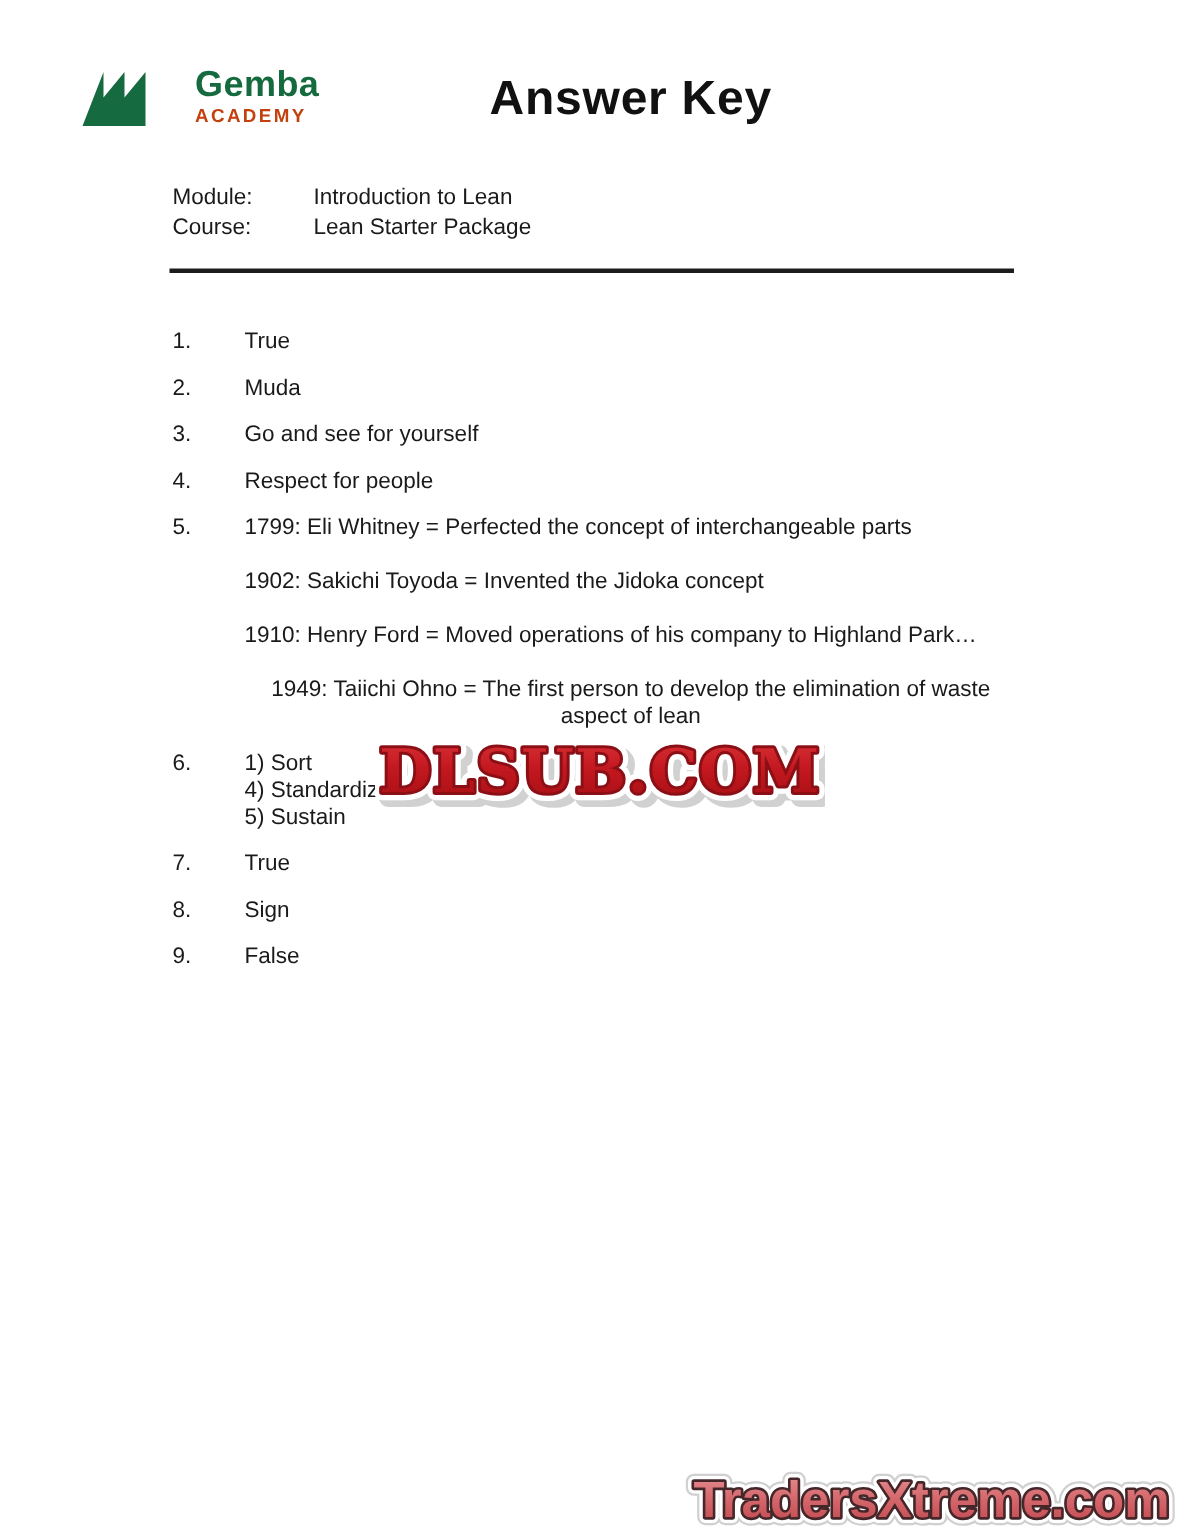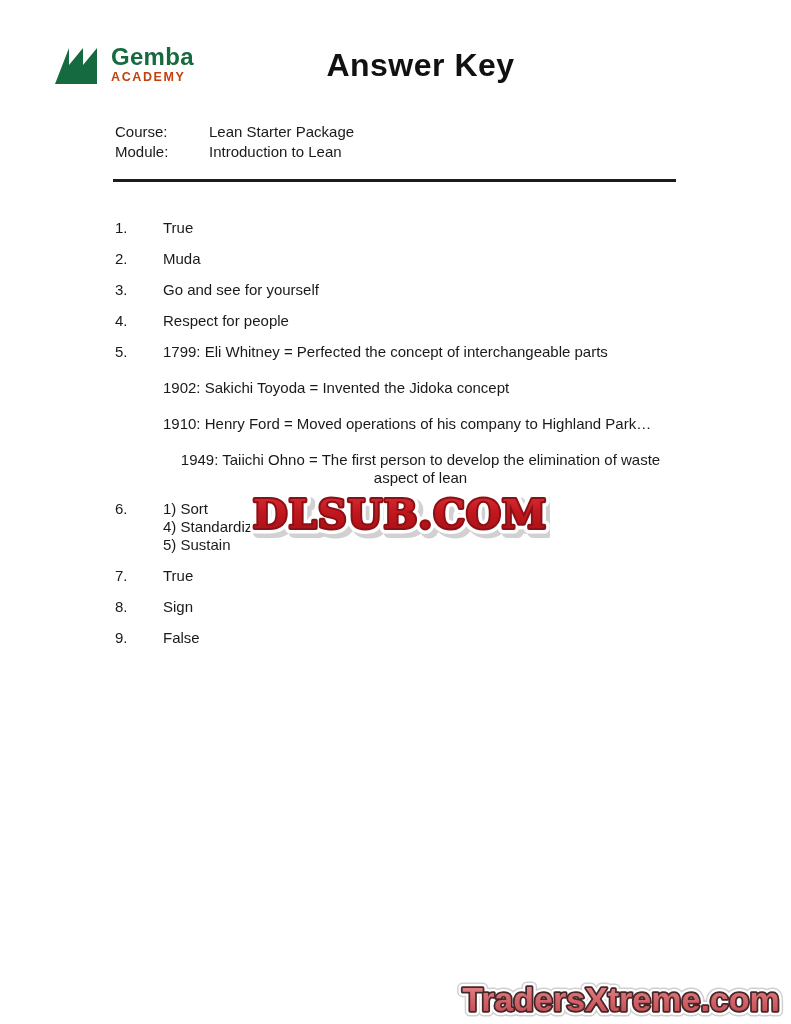--- a/index.html
+++ b/index.html
@@ -10,21 +10,21 @@
     color: #1a1a1a;
     position: relative;
     overflow: hidden;
   }
   .page { position: absolute; inset: 0; }
 
   
   .wm-tc4s { position: absolute; top: 0; right: 2px; }
 
   
-  .logo { position: absolute; left: 50px; top: 44px; display: flex; align-items: center; gap: 3px; }
+  .logo { position: absolute; left: 50px; top: 44px; display: flex; align-items: center; gap: 22px; }
   .logo-text { display: flex; flex-direction: column; line-height: 1; }
   .logo-name { font-size: 24px; font-weight: bold; color: #166a3f; letter-spacing: 0.3px; }
   .logo-sub  { font-size: 12.5px; font-weight: bold; color: #c2410c; letter-spacing: 1.6px; margin-top: 2px; }
 
   
   .title {
     position: absolute; left: 0; top: 47px; width: 100%;
     text-align: center; transform: translateX(25px);
     font-size: 32px; font-weight: bold; letter-spacing: 0.5px; color: #111;
   }
@@ -63,26 +63,26 @@
     <div class="logo-text">
       <span class="logo-name">Gemba</span>
       <span class="logo-sub">ACADEMY</span>
     </div>
   </div>
 
   <div class="title">Answer Key</div>
 
   <div class="meta">
     <div class="meta-row">
+      <span class="meta-label">Module:</span>
+      <span>Introduction to Lean</span>
+    </div>
+    <div class="meta-row">
       <span class="meta-label">Course:</span>
       <span>Lean Starter Package</span>
-    </div>
-    <div class="meta-row">
-      <span class="meta-label">Module:</span>
-      <span>Introduction to Lean</span>
     </div>
   </div>
 
   <div class="rule"></div>
 
   <div class="answers">
 
     <div class="item">
       <span class="num">1.</span>
       <div class="content">

